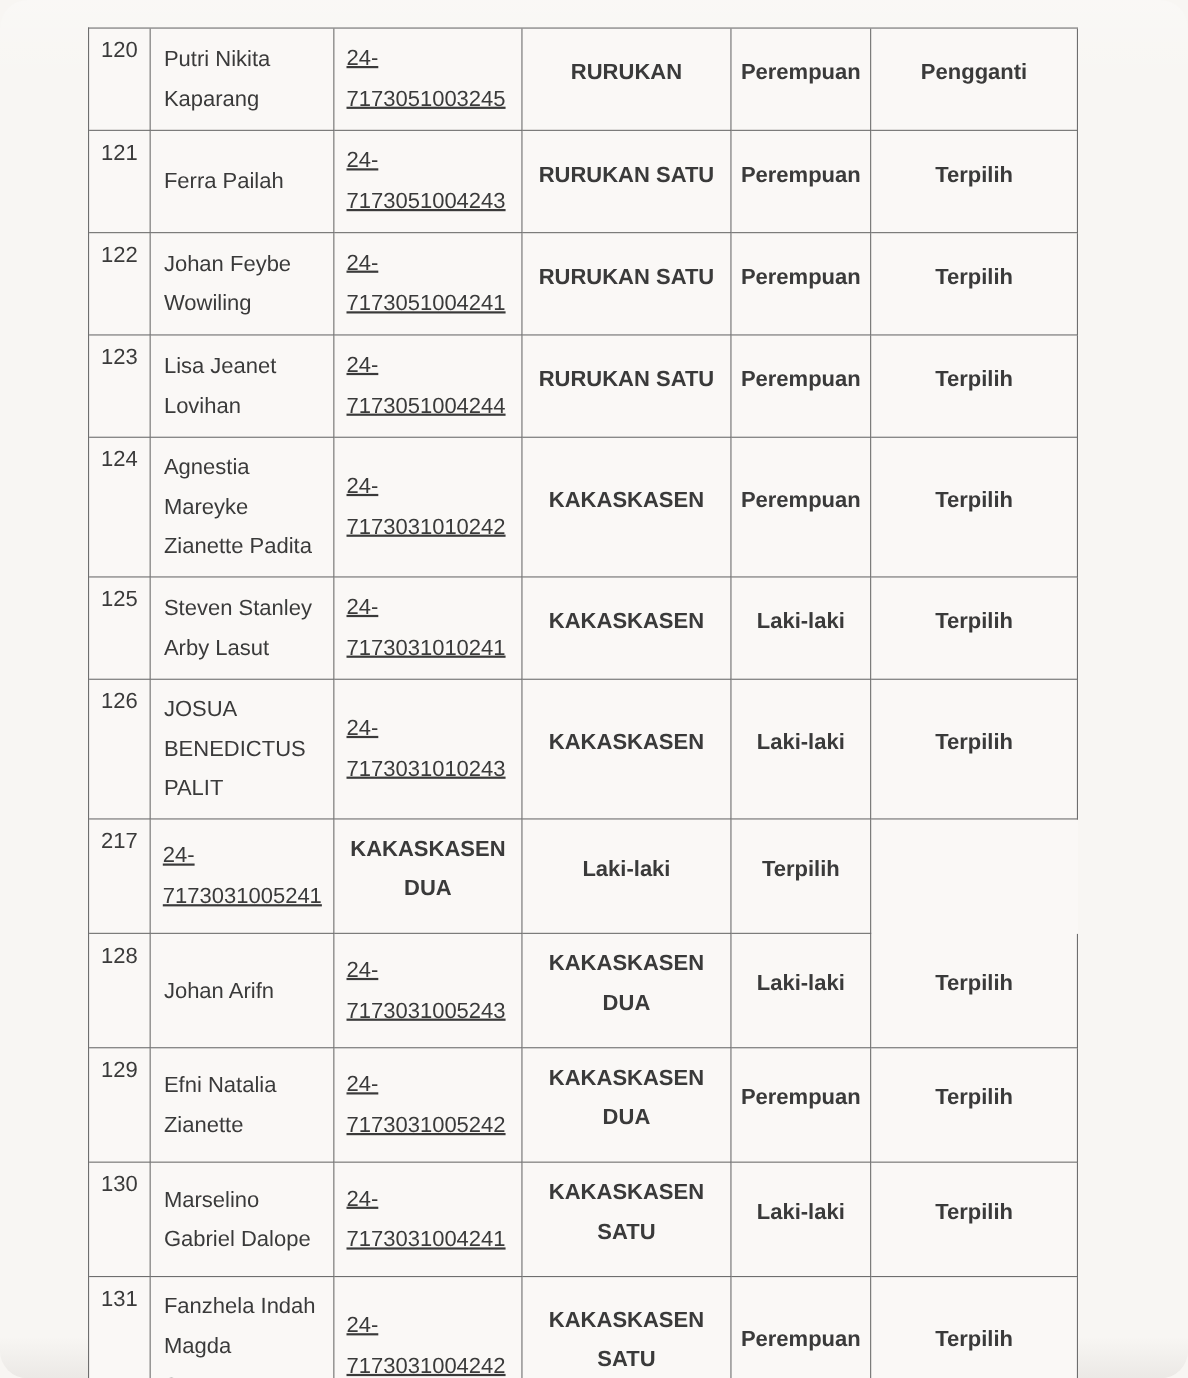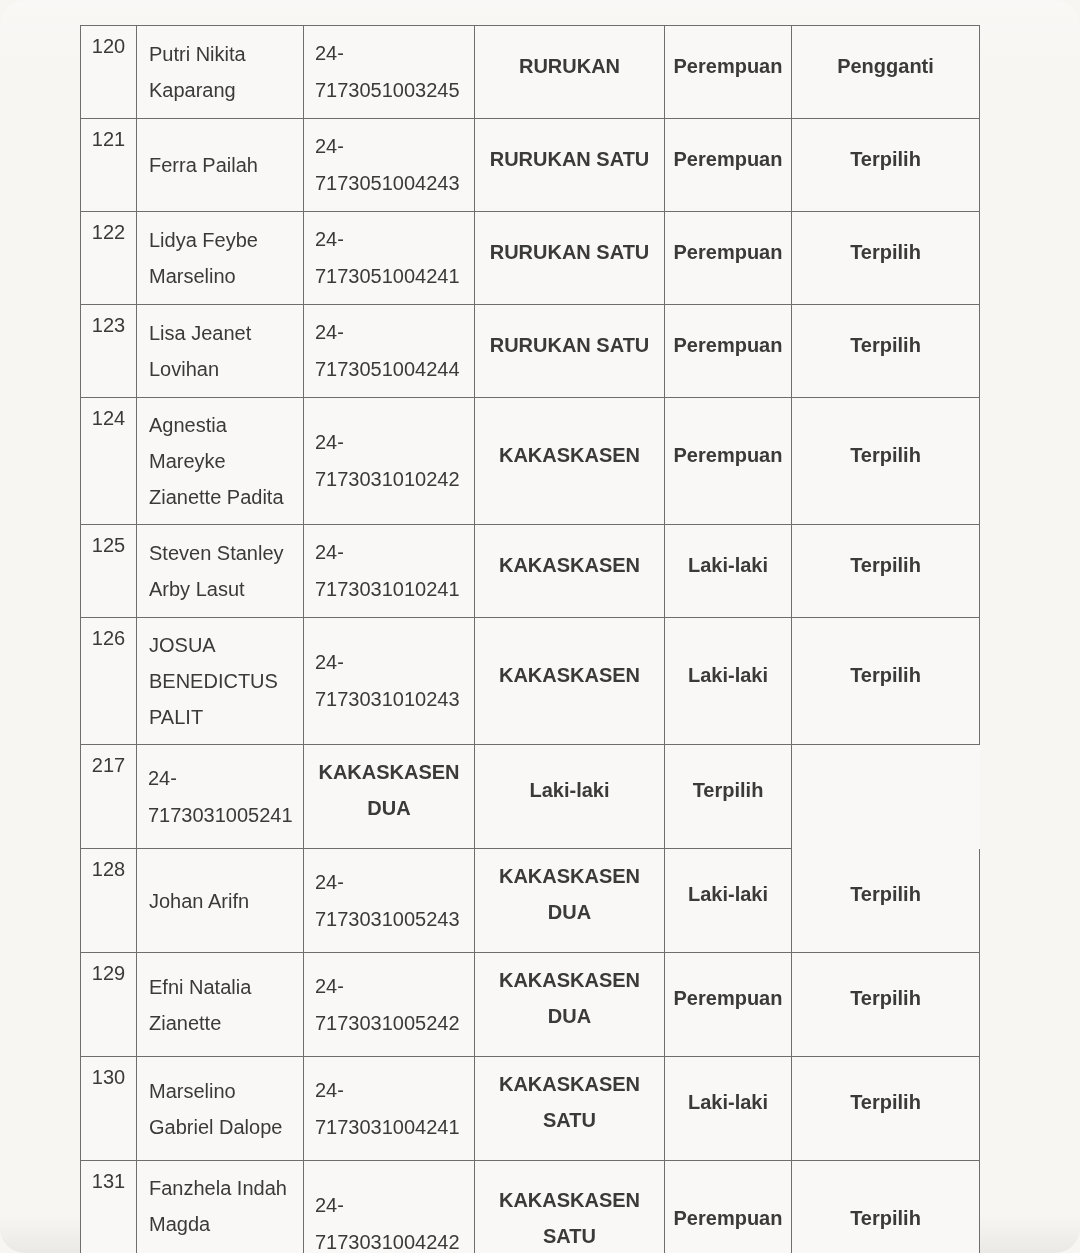--- a/index.html
+++ b/index.html
@@ -69,20 +69,21 @@
     padding-left: 12px;
     padding-right: 12px;
   }
 
   
   .c-reg {
     text-align: left;
     padding-left: 11px;
     padding-right: 4px;
     line-height: 37px;
+    text-decoration: underline;
   }
   .c-reg span { display: block; }
 
   
   .c-loc, .c-gender, .c-status {
     text-align: center;
     padding-bottom: 22px;
     font-weight: bold;
   }
   .c-loc { padding-left: 12px; padding-right: 12px; }
@@ -109,21 +110,21 @@
         <div class="cell c-reg">
           <span>24-</span>
           <span>7173051004243</span>
         </div>
         <div class="cell c-loc">RURUKAN SATU</div>
         <div class="cell c-gender">Perempuan</div>
         <div class="cell c-status">Terpilih</div>
       </div>
       <div class="row">
         <div class="cell c-no">122</div>
-        <div class="cell c-name">Lidya Feybe Marselino</div>
+        <div class="cell c-name">Johan Feybe Wowiling</div>
         <div class="cell c-reg">
           <span>24-</span>
           <span>7173051004241</span>
         </div>
         <div class="cell c-loc">RURUKAN SATU</div>
         <div class="cell c-gender">Perempuan</div>
         <div class="cell c-status">Terpilih</div>
       </div>
       <div class="row">
         <div class="cell c-no">123</div>

